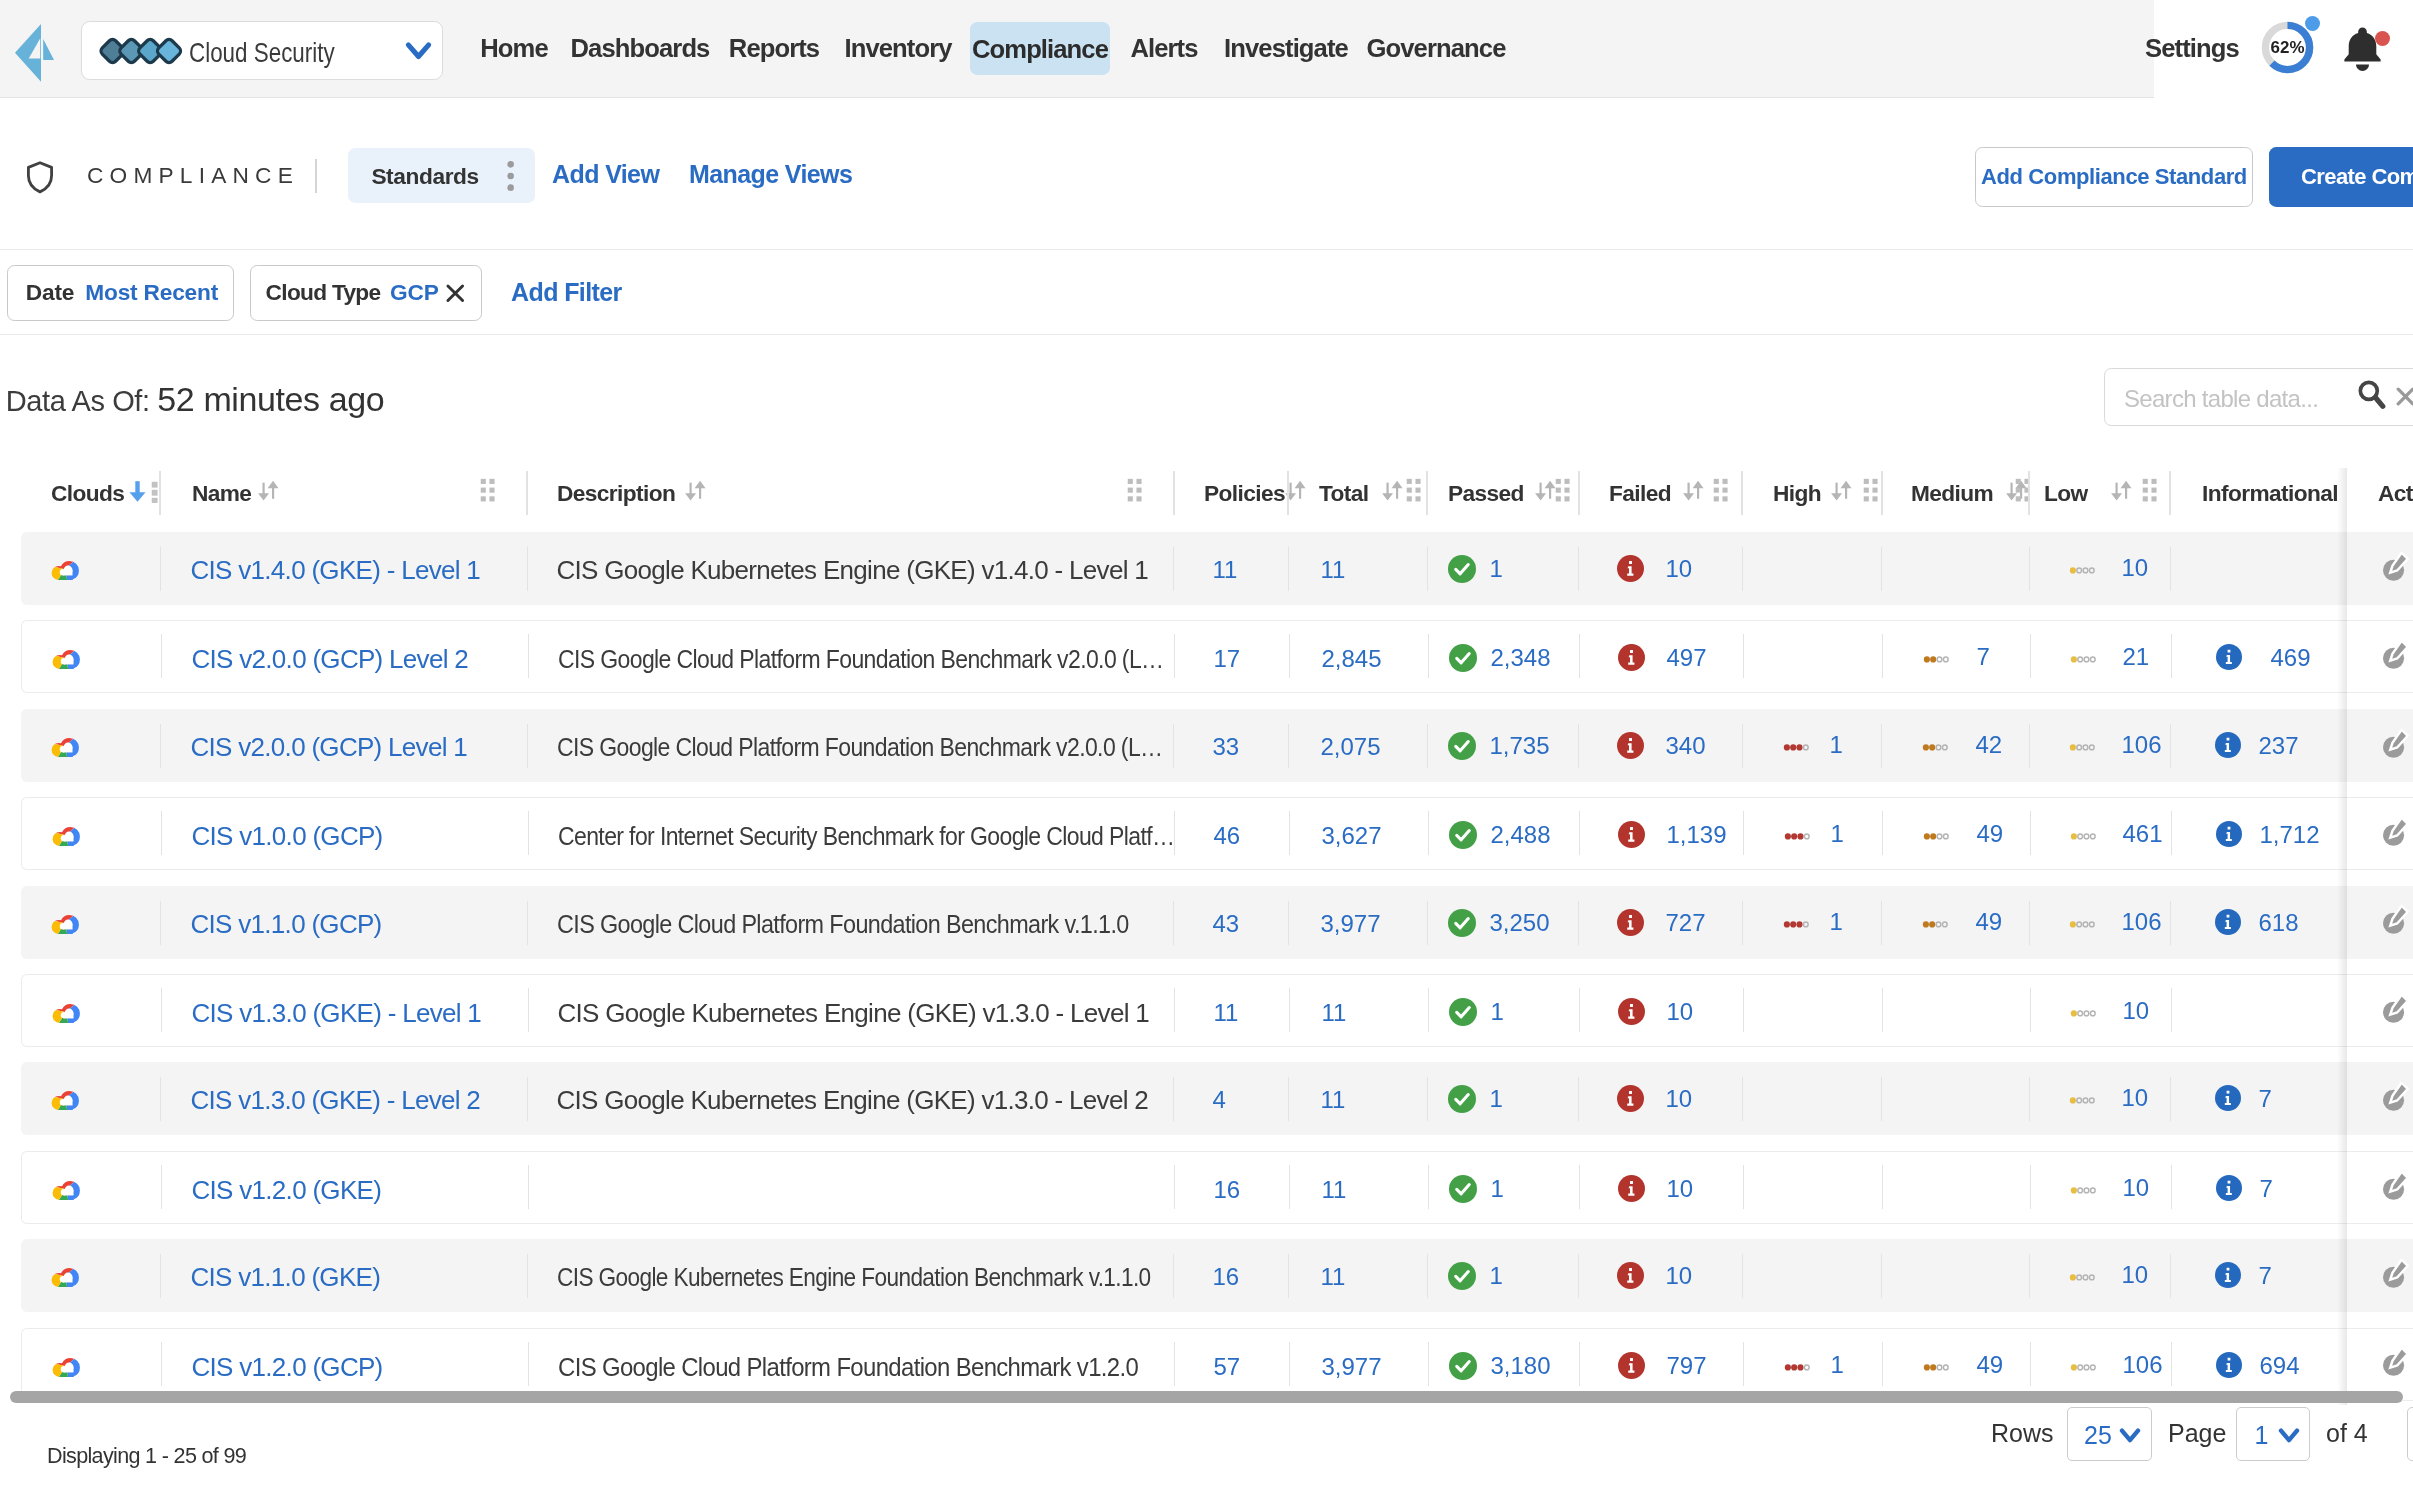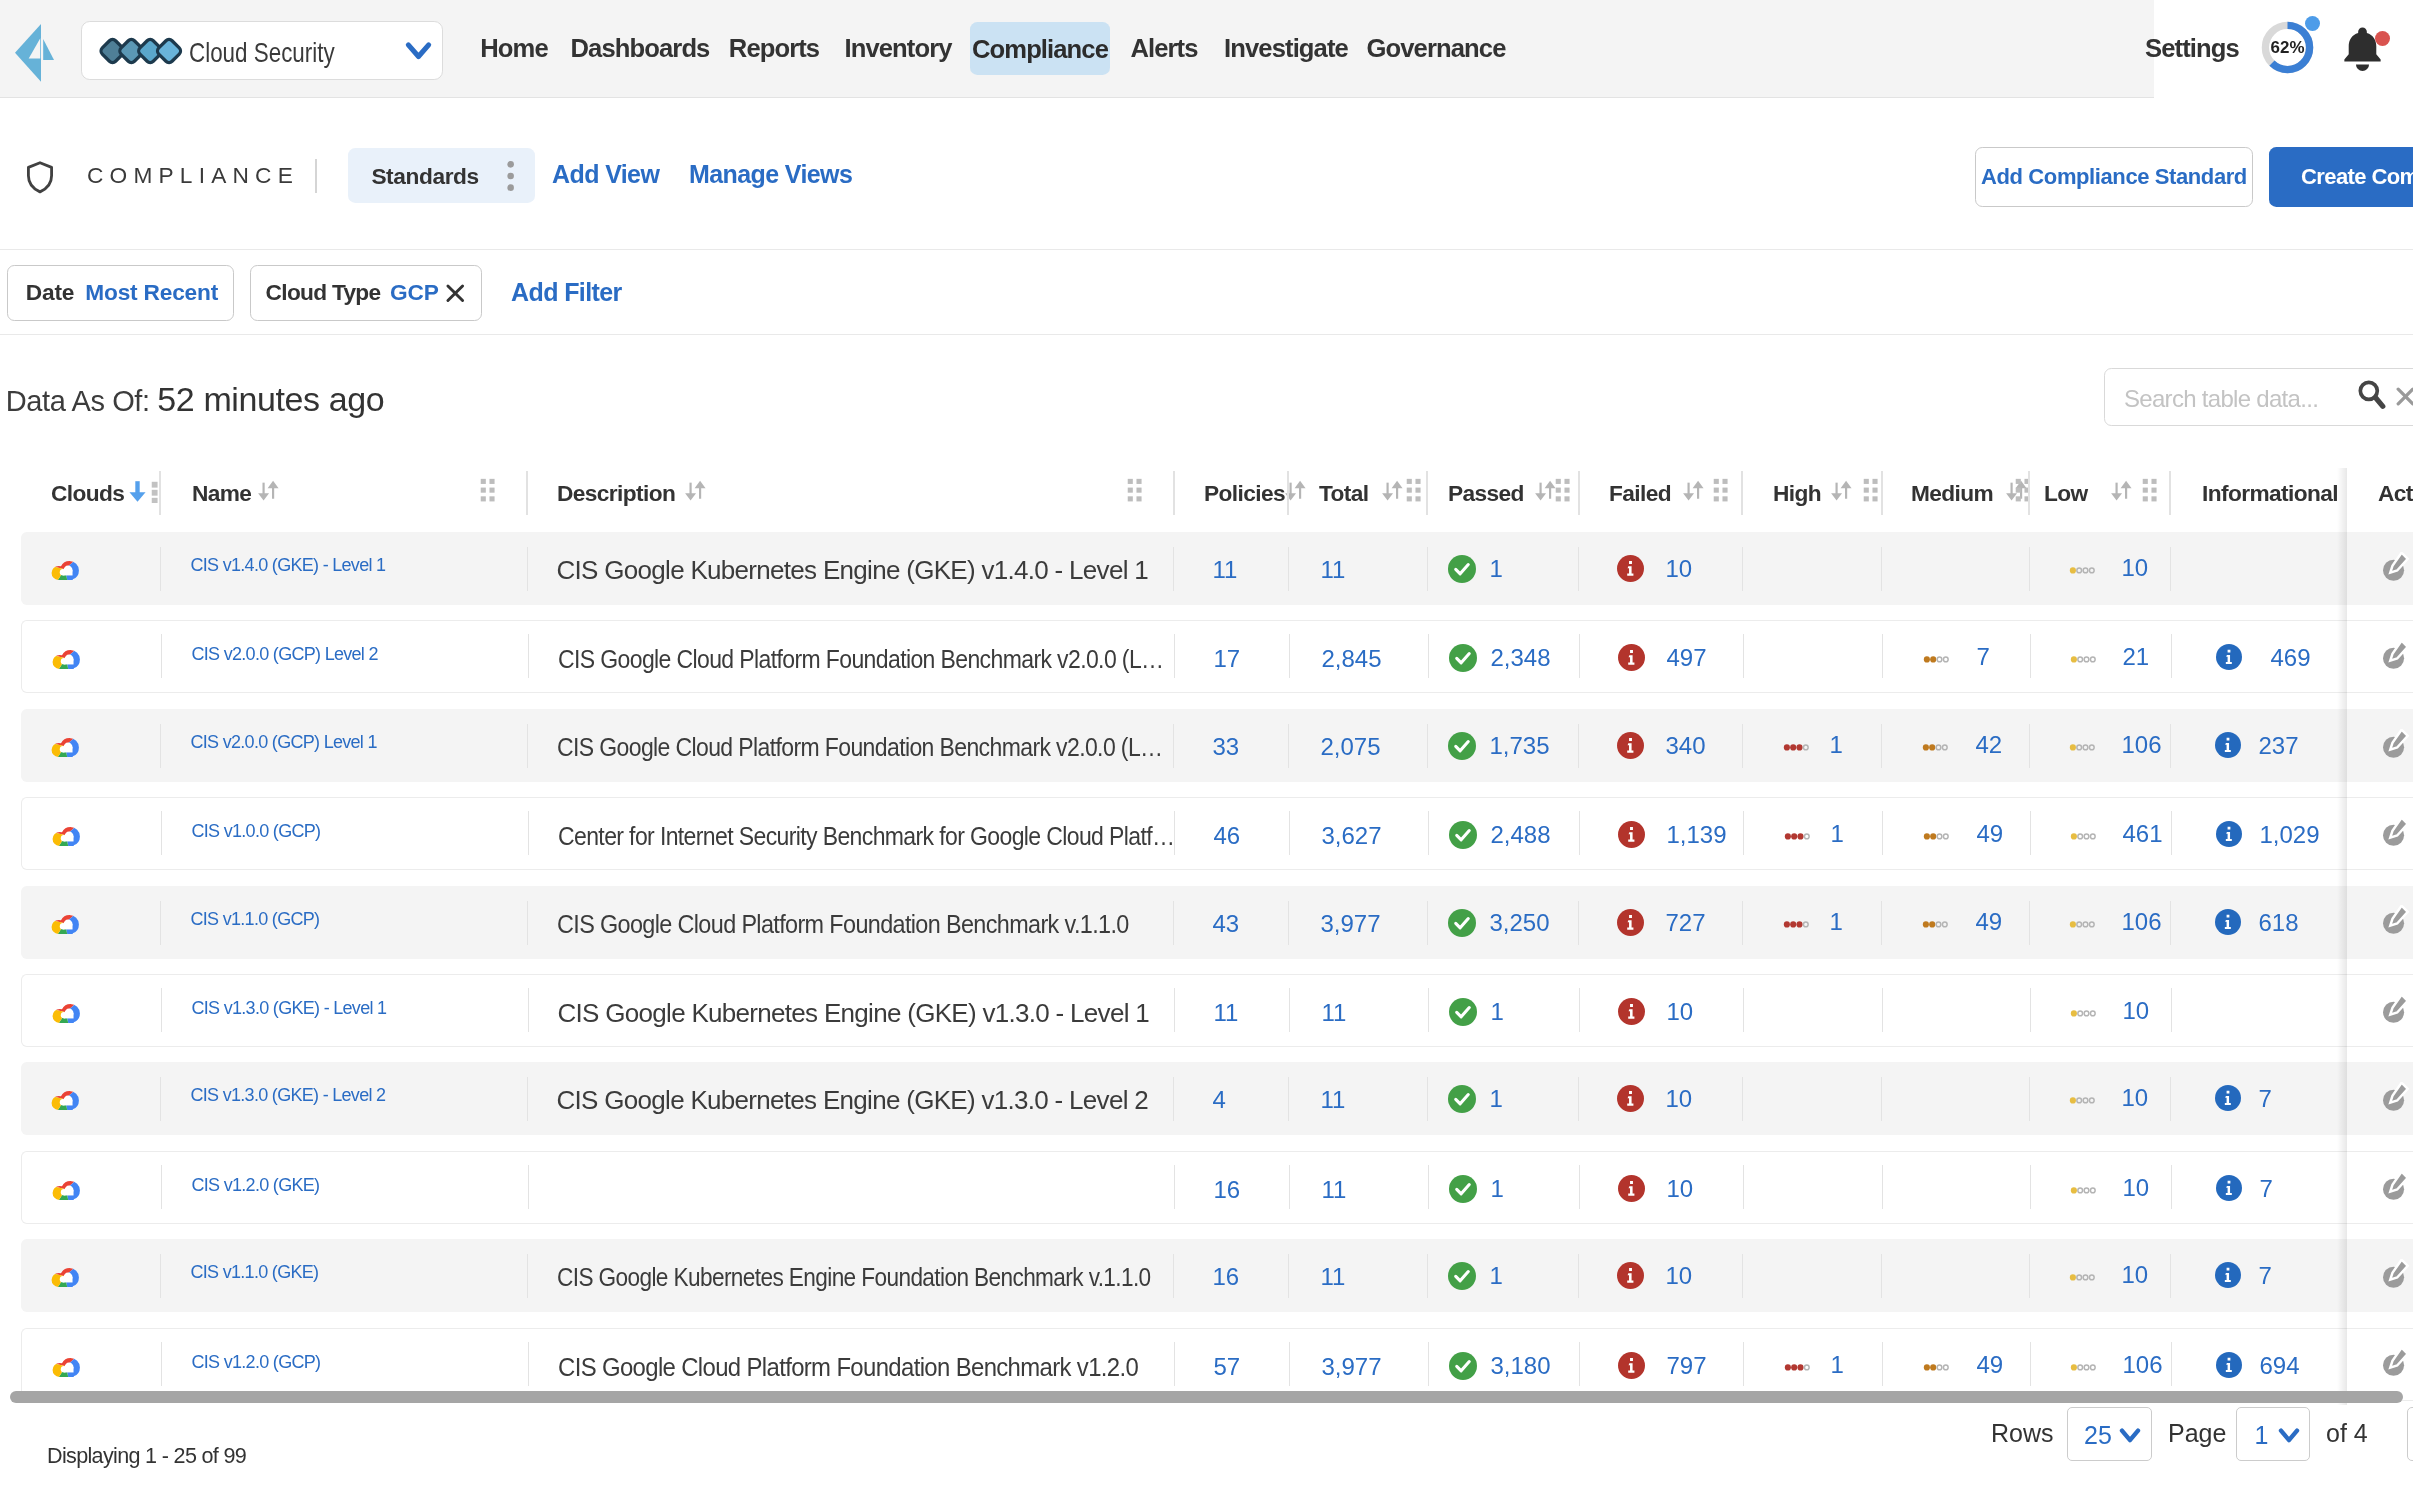--- a/index.html
+++ b/index.html
@@ -35,21 +35,21 @@
 
 .hcell { position:absolute; top:480px; font-size:22.7px; font-weight:700; color:#333; letter-spacing:-0.6px; white-space:nowrap; }
 .hsep { position:absolute; top:471px; height:44px; width:1.5px; background:#e2e2e2; }
 
 .row { position:absolute; left:20.5px; width:2393px; height:73px; border-radius:5.8px 0 0 5.8px; }
 .row.g { background:#f4f4f4; }
 .row.w { background:#fff; border:1.5px solid #ececec; border-right:none; }
 .sep { position:absolute; top:14.6px; height:44px; width:1.5px; background:#e3e3e3; }
 .row.w .sep { top:13px; }
 .gcpi { position:absolute; left:30px; top:25px; }
-.name { position:absolute; left:170px; top:22.7px; font-size:18px; color:#2a6cc4; letter-spacing:-0.7px; white-space:nowrap; }
+.name { position:absolute; left:170px; top:22.7px; font-size:26px; color:#2a6cc4; letter-spacing:-0.7px; white-space:nowrap; }
 .desc { position:absolute; left:536px; top:22.7px; font-size:26px; color:#3b3b3b; letter-spacing:-0.7px; white-space:nowrap; transform-origin:left center; }
 .num { position:absolute; top:24px; font-size:24px; color:#2a6cc4; }
 .ig { position:absolute; top:22.7px; }
 .ig .pic { position:absolute; top:0; left:0; }
 .num2 { display:inline-block; margin-left:42px; font-size:24px; color:#2a6cc4; line-height:28px; }
 .dg { position:absolute; top:32px; }
 .dg .dots { position:absolute; top:1.5px; left:0; }
 .dg .num2 { margin-top:-10.2px; line-height:28px; }
 
 
@@ -578,21 +578,21 @@
       </svg><span class="num2" style="margin-left:54px">49</span></span>
     <span class="dg" style="left:2048px"><svg class="dots" width="28" height="8.8" viewBox="0 0 38 12">
         <circle cx="5.2" cy="6" r="4.2" fill="#e7bd42"></circle>
         <circle cx="13.8" cy="6" r="3.2" fill="none" stroke="#b4b4b4" stroke-width="2"></circle>
         <circle cx="22.4" cy="6" r="3.2" fill="none" stroke="#b4b4b4" stroke-width="2"></circle>
         <circle cx="30.999999999999996" cy="6" r="3.2" fill="none" stroke="#b4b4b4" stroke-width="2"></circle>
       </svg><span class="num2" style="margin-left:53px">461</span></span>
     <span class="ig" style="left:2194px"><svg class="pic" width="26" height="26" viewBox="0 0 37 37">
         <circle cx="18.5" cy="18.5" r="18.5" fill="#2469bd"></circle>
         <path d="M15.5 15.5 h4.5 v10 h2.5 v2.8 h-8.5 v-2.8 h2.5 v-7.2 h-2 Z M16.5 8.2 h4 v4 h-4 Z" fill="#fff"></path>
-      </svg><span class="num2" style="margin-left:44px">1,029</span></span>
+      </svg><span class="num2" style="margin-left:44px">1,712</span></span>
   </div>
 <div class="edit" style="top:817px"><svg width="32" height="32" viewBox="0 0 44 44">
       <circle cx="20" cy="25" r="14.5" fill="#9b9b9b"></circle>
       <polygon points="31,1 39.5,9.5 25,25.5 15.5,28.5 18.5,19" fill="#9b9b9b" stroke="#ffffff" stroke-width="3.4"></polygon>
     </svg></div>
 <div class="row g" style="top:886px">
     <i class="sep" style="left:139px"></i>
     <i class="sep" style="left:506px"></i>
     <i class="sep" style="left:1152px"></i>
     <i class="sep" style="left:1267px"></i>

